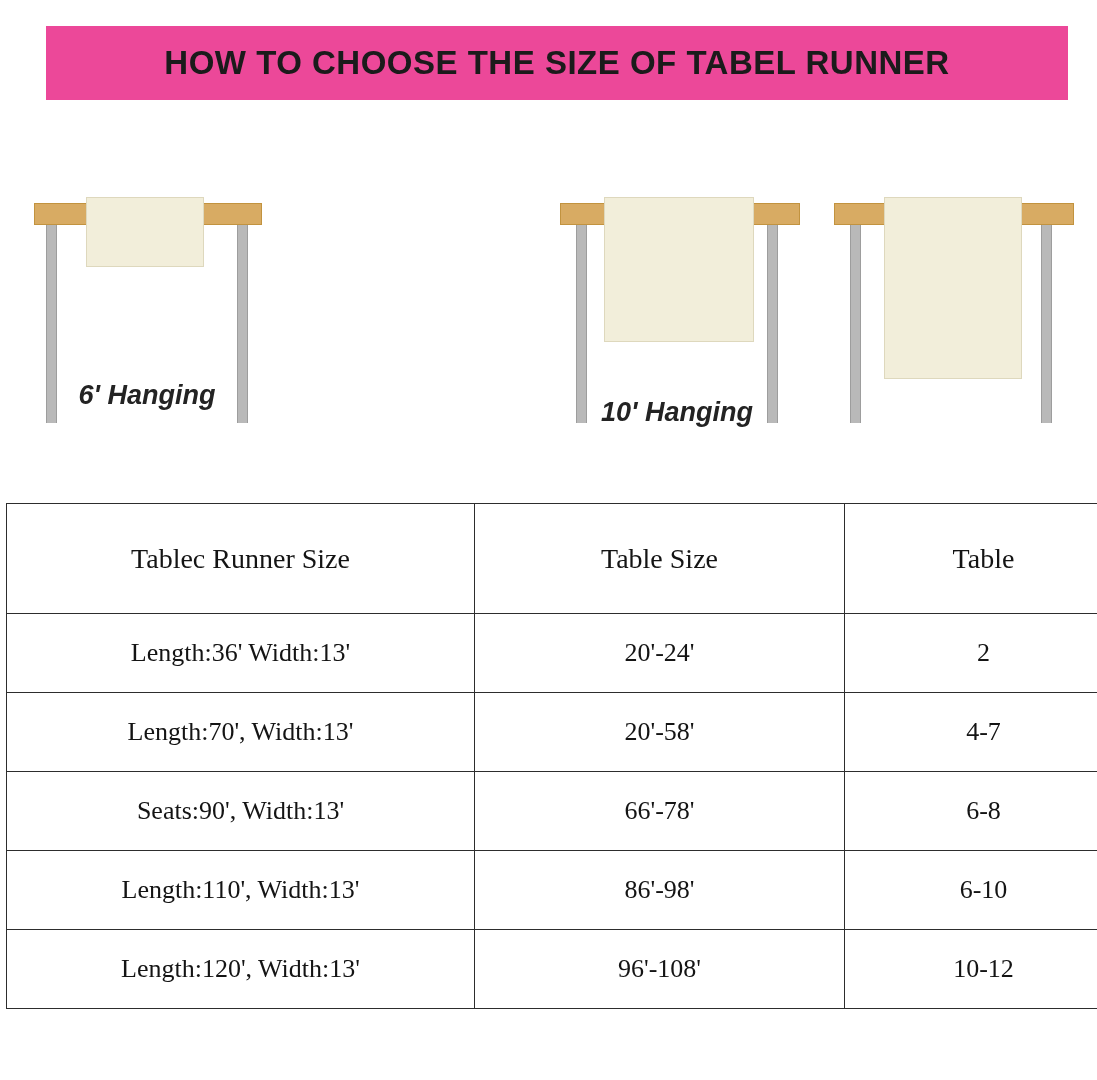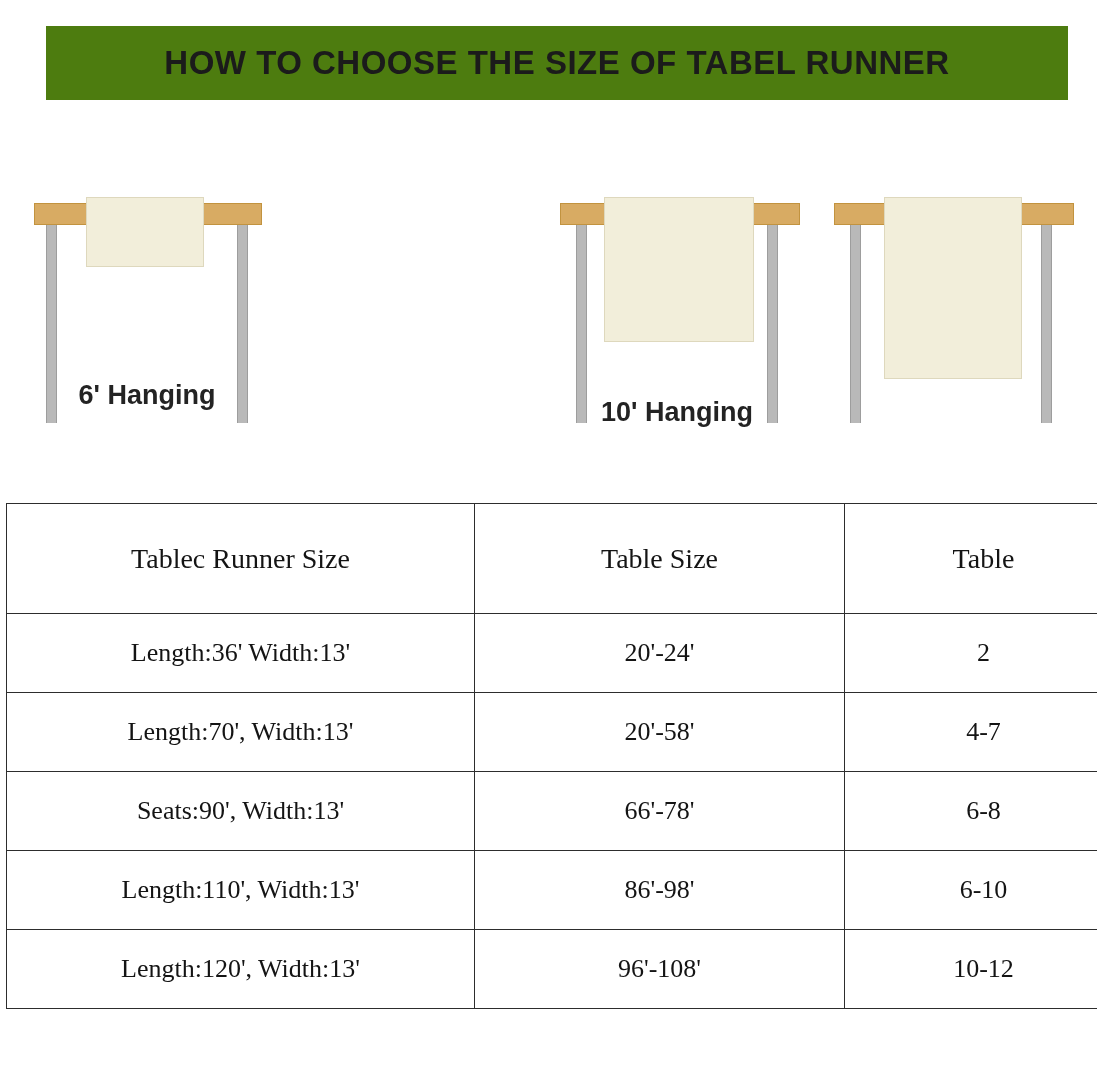--- a/index.html
+++ b/index.html
@@ -16,21 +16,21 @@
     overflow: hidden;
   }
 
   
   .banner {
     position: absolute;
     left: 46px;
     top: 26px;
     width: 1022px;
     height: 74px;
-    background: #4d7c0f;
+    background: #ec4899;
     display: flex;
     align-items: center;
     justify-content: center;
   }
   .banner-title {
     font-family: "Liberation Sans", sans-serif;
     font-weight: bold;
     font-size: 33px;
     letter-spacing: 0.5px;
     color: #1b1b1b;
@@ -38,20 +38,21 @@
     white-space: nowrap;
   }
 
   
   .illus-strip {
     position: absolute;
     left: 0px;
     top: 175px;
     width: 982px;
     height: 290px;
+    font-style: italic;
   }
   .table-fig {
     position: absolute;
     top: 0;
     width: 250px;
     height: 290px;
   }
   .fig1 { left: 22px; }
   .fig2 { left: 276px; }
   .fig3 { left: 552px; }

